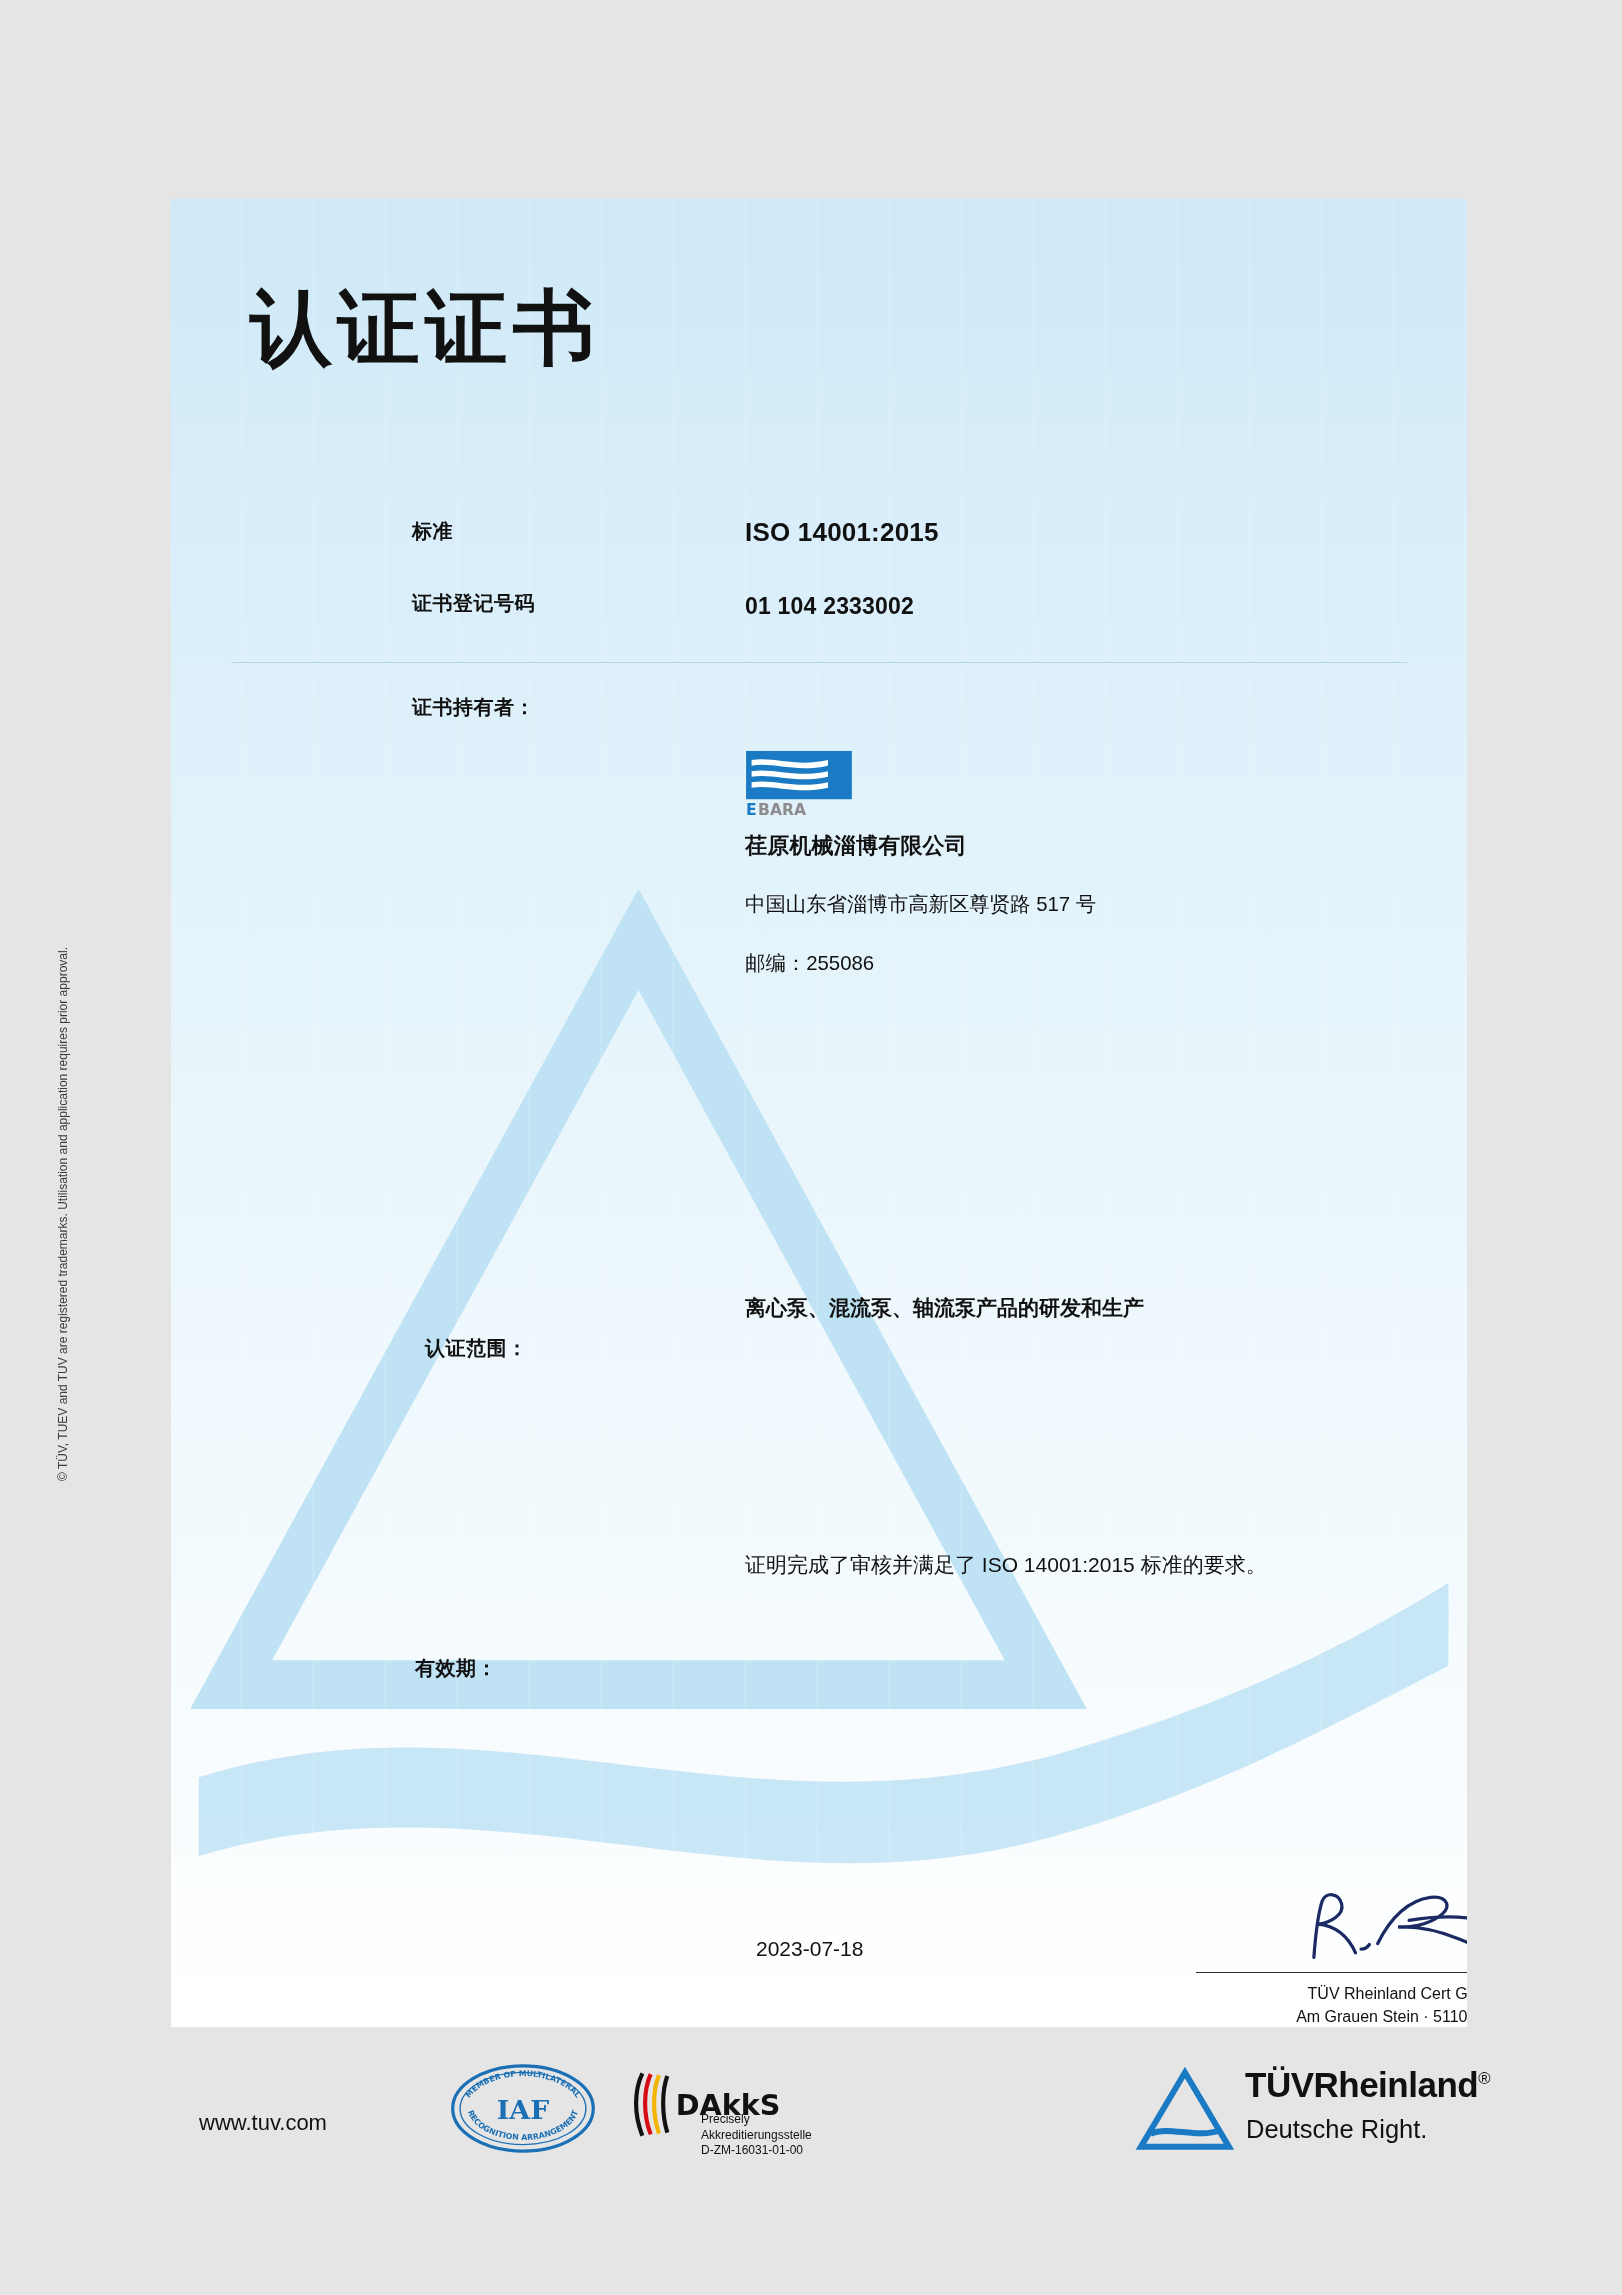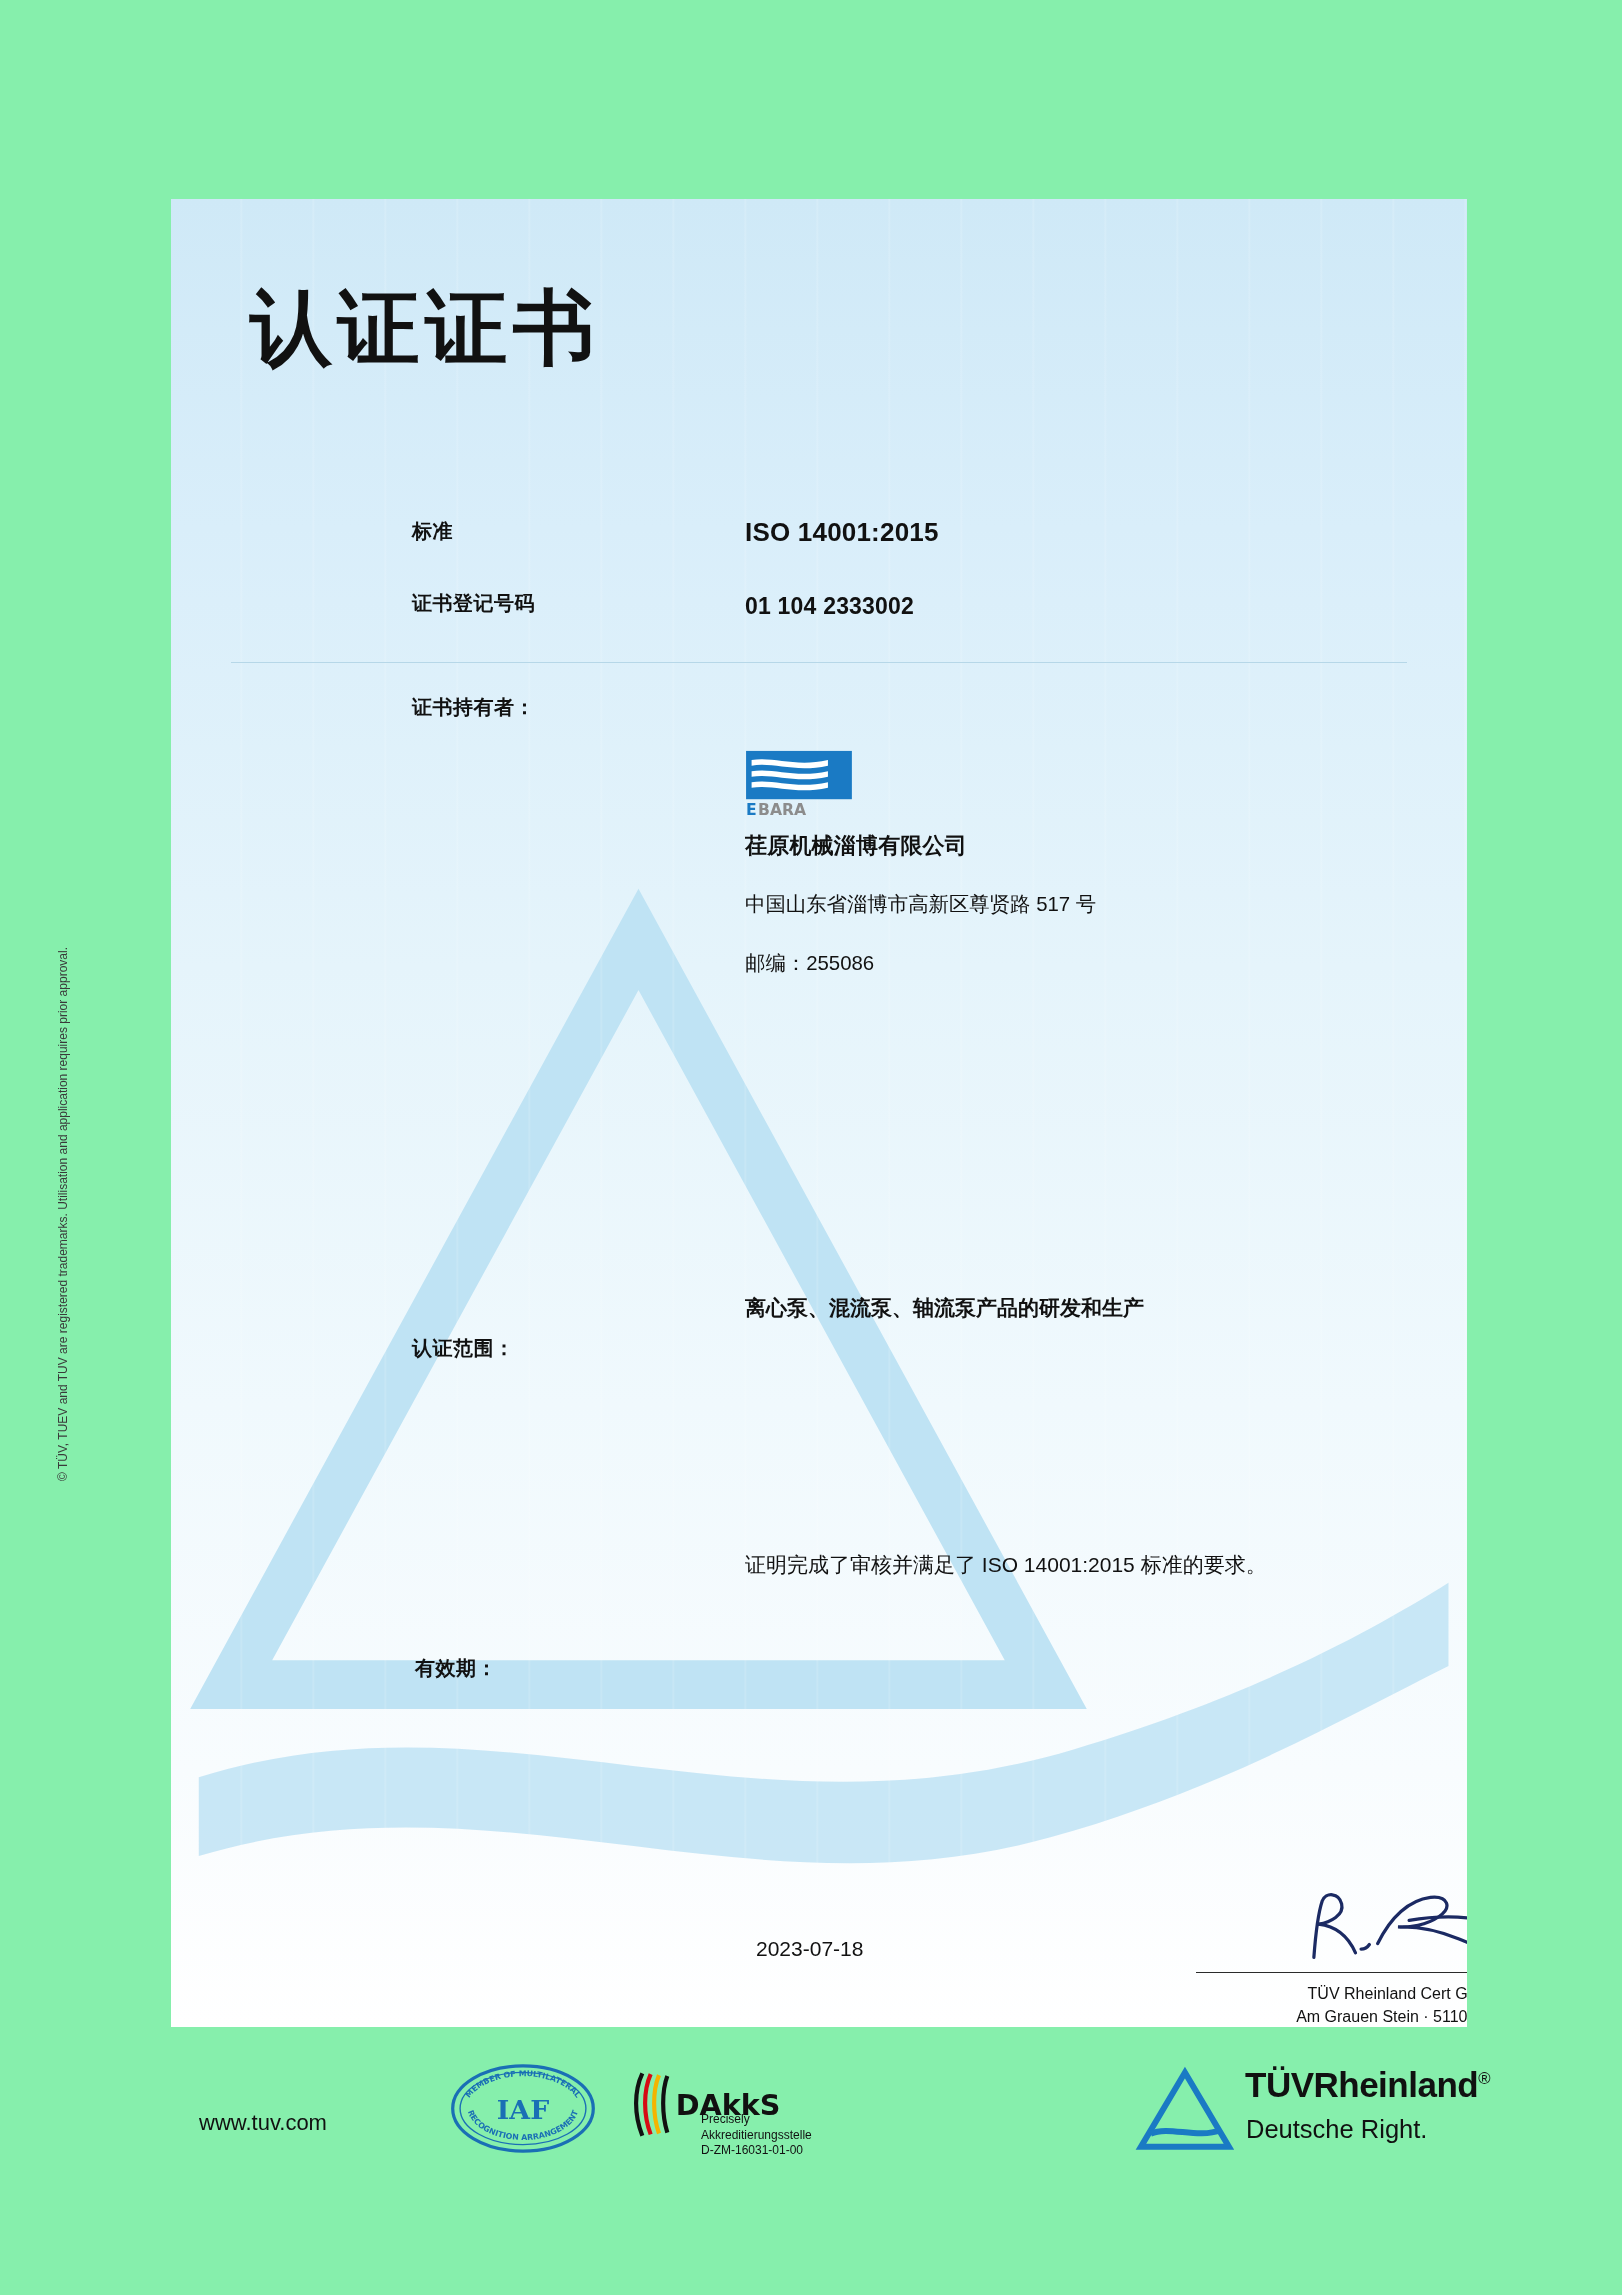--- a/index.html
+++ b/index.html
@@ -15,21 +15,21 @@
     position: relative;
     overflow: hidden;
   }
 
   
   .page {
     position: absolute;
     left: 0; top: 0;
     width: 1623px;
     height: 2295px;
-    background: #86efac;
+    background: #e5e5e5;
   }
 
   
   .cert-body {
     position: absolute;
     left: 171px;
     top: 199px;
     width: 1296px;
     height: 1828px;
     background: linear-gradient(180deg, #cfe9f7 0%, #d9eefa 18%, #e5f4fb 42%, #f0f9fd 66%, #f8fcfe 86%, #ffffff 100%);
@@ -130,21 +130,21 @@
     letter-spacing: 0.2px;
   }
   .holder-line {
     font-size: 20.4px;
     color: #111;
     line-height: 1.52;
     margin-top: 28px;
   }
 
   
-  .scope-label { left: 241px; top: 1136px; }
+  .scope-label { left: 254px; top: 1136px; }
   .scope-value { left: 574px; top: 1092px; font-size: 21px; font-weight: 600; }
 
   
   .statement { left: 574px; top: 1349px; font-size: 21px; text-align: right; }
 
   
   .valid-label { left: 244px; top: 1456px; }
   .valid-block { position: absolute; left: 574px; top: 1456px; font-size: 21px; line-height: 1.60; color: #111;}
 
   

